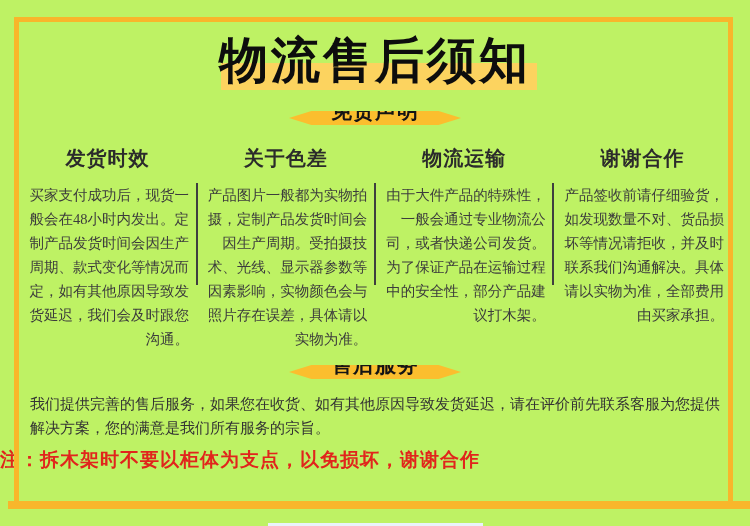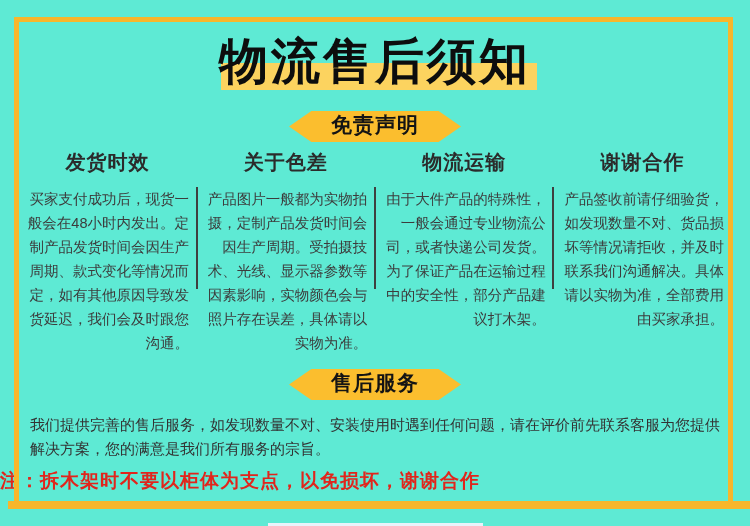--- a/index.html
+++ b/index.html
@@ -1,22 +1,22 @@
 <!DOCTYPE html>
 <html><head>
 <meta charset="utf-8">
 <style>
   html, body { margin: 0; padding: 0; background: #ffffff; }
   .page {
     position: relative;
     width: 750px;
     height: 526px;
-    background: #5eead4;
+    background: #bef264;
     overflow: hidden;
-    font-family: Liberation Sans, sans-serif;
+    font-family: Liberation Serif, serif;
     color: #3c3c3c;
   }
   
   .frame {
     position: absolute;
     left: 14px; top: 17px;
     width: 709px; height: 484px;
     border: 5px solid #F8B62B;
     border-bottom: none;
     pointer-events: none;
@@ -48,41 +48,41 @@
   .title-text {
     position: relative; z-index: 1;
     font-size: 49px;
     line-height: 58px;
     font-weight: 900;
     letter-spacing: 3px;
     color: #0d0d0d;
   }
   
   .banner {
-    width: 172px; height: 31px;
+    width: 172px; height: 14px;
     margin: 0 auto;
     background: #FBBE2E;
     clip-path: polygon(0% 50%, 13% 0%, 87% 0%, 100% 50%, 87% 100%, 13% 100%);
-    display: flex; align-items: flex-start; justify-content: center;
+    display: flex; align-items: flex-end; justify-content: center;
   }
   .banner-1 { margin-top: 21px; }
   .banner-2 { margin-top: 18px; }
   .banner span {
     font-size: 21px;
     font-weight: bold;
     color: #141414;
     letter-spacing: 1px;
   }
   
   .cols {
     display: flex;
     justify-content: space-between;
     align-items: flex-start;
     padding: 0 26px;
-    margin-top: 7px;
+    margin-top: 20px;
     height: 202px;
   }
   .col { width: 163px; }
   .col h3 {
     margin: 0 0 11px 0;
     text-align: center;
     font-size: 20px;
     font-weight: bold;
     color: #2b2b2b;
     letter-spacing: 1px;
@@ -154,20 +154,20 @@
       <h3>谢谢合作</h3>
       <p>产品签收前请仔细验货，如发现数量不对、货品损坏等情况请拒收，并及时联系我们沟通解决。具体请以实物为准，全部费用由买家承担。</p>
     </div>
   </div>
 
   <div class="banner banner-2">
     <span>售后服务</span>
   </div>
 
   <div class="after">
-    <p class="after-text">我们提供完善的售后服务，如发现数量不对、安装使用时遇到任何问题，请在评价前先联系客服为您提供解决方案，您的满意是我们所有服务的宗旨。</p>
+    <p class="after-text">我们提供完善的售后服务，如果您在收货、如有其他原因导致发货延迟，请在评价前先联系客服为您提供解决方案，您的满意是我们所有服务的宗旨。</p>
     <p class="note">注：拆木架时不要以柜体为支点，以免损坏，谢谢合作</p>
   </div>
 
   <div class="bottom-bar"></div>
   <div class="peek"></div>
 
 </div>
 
 </body></html>

